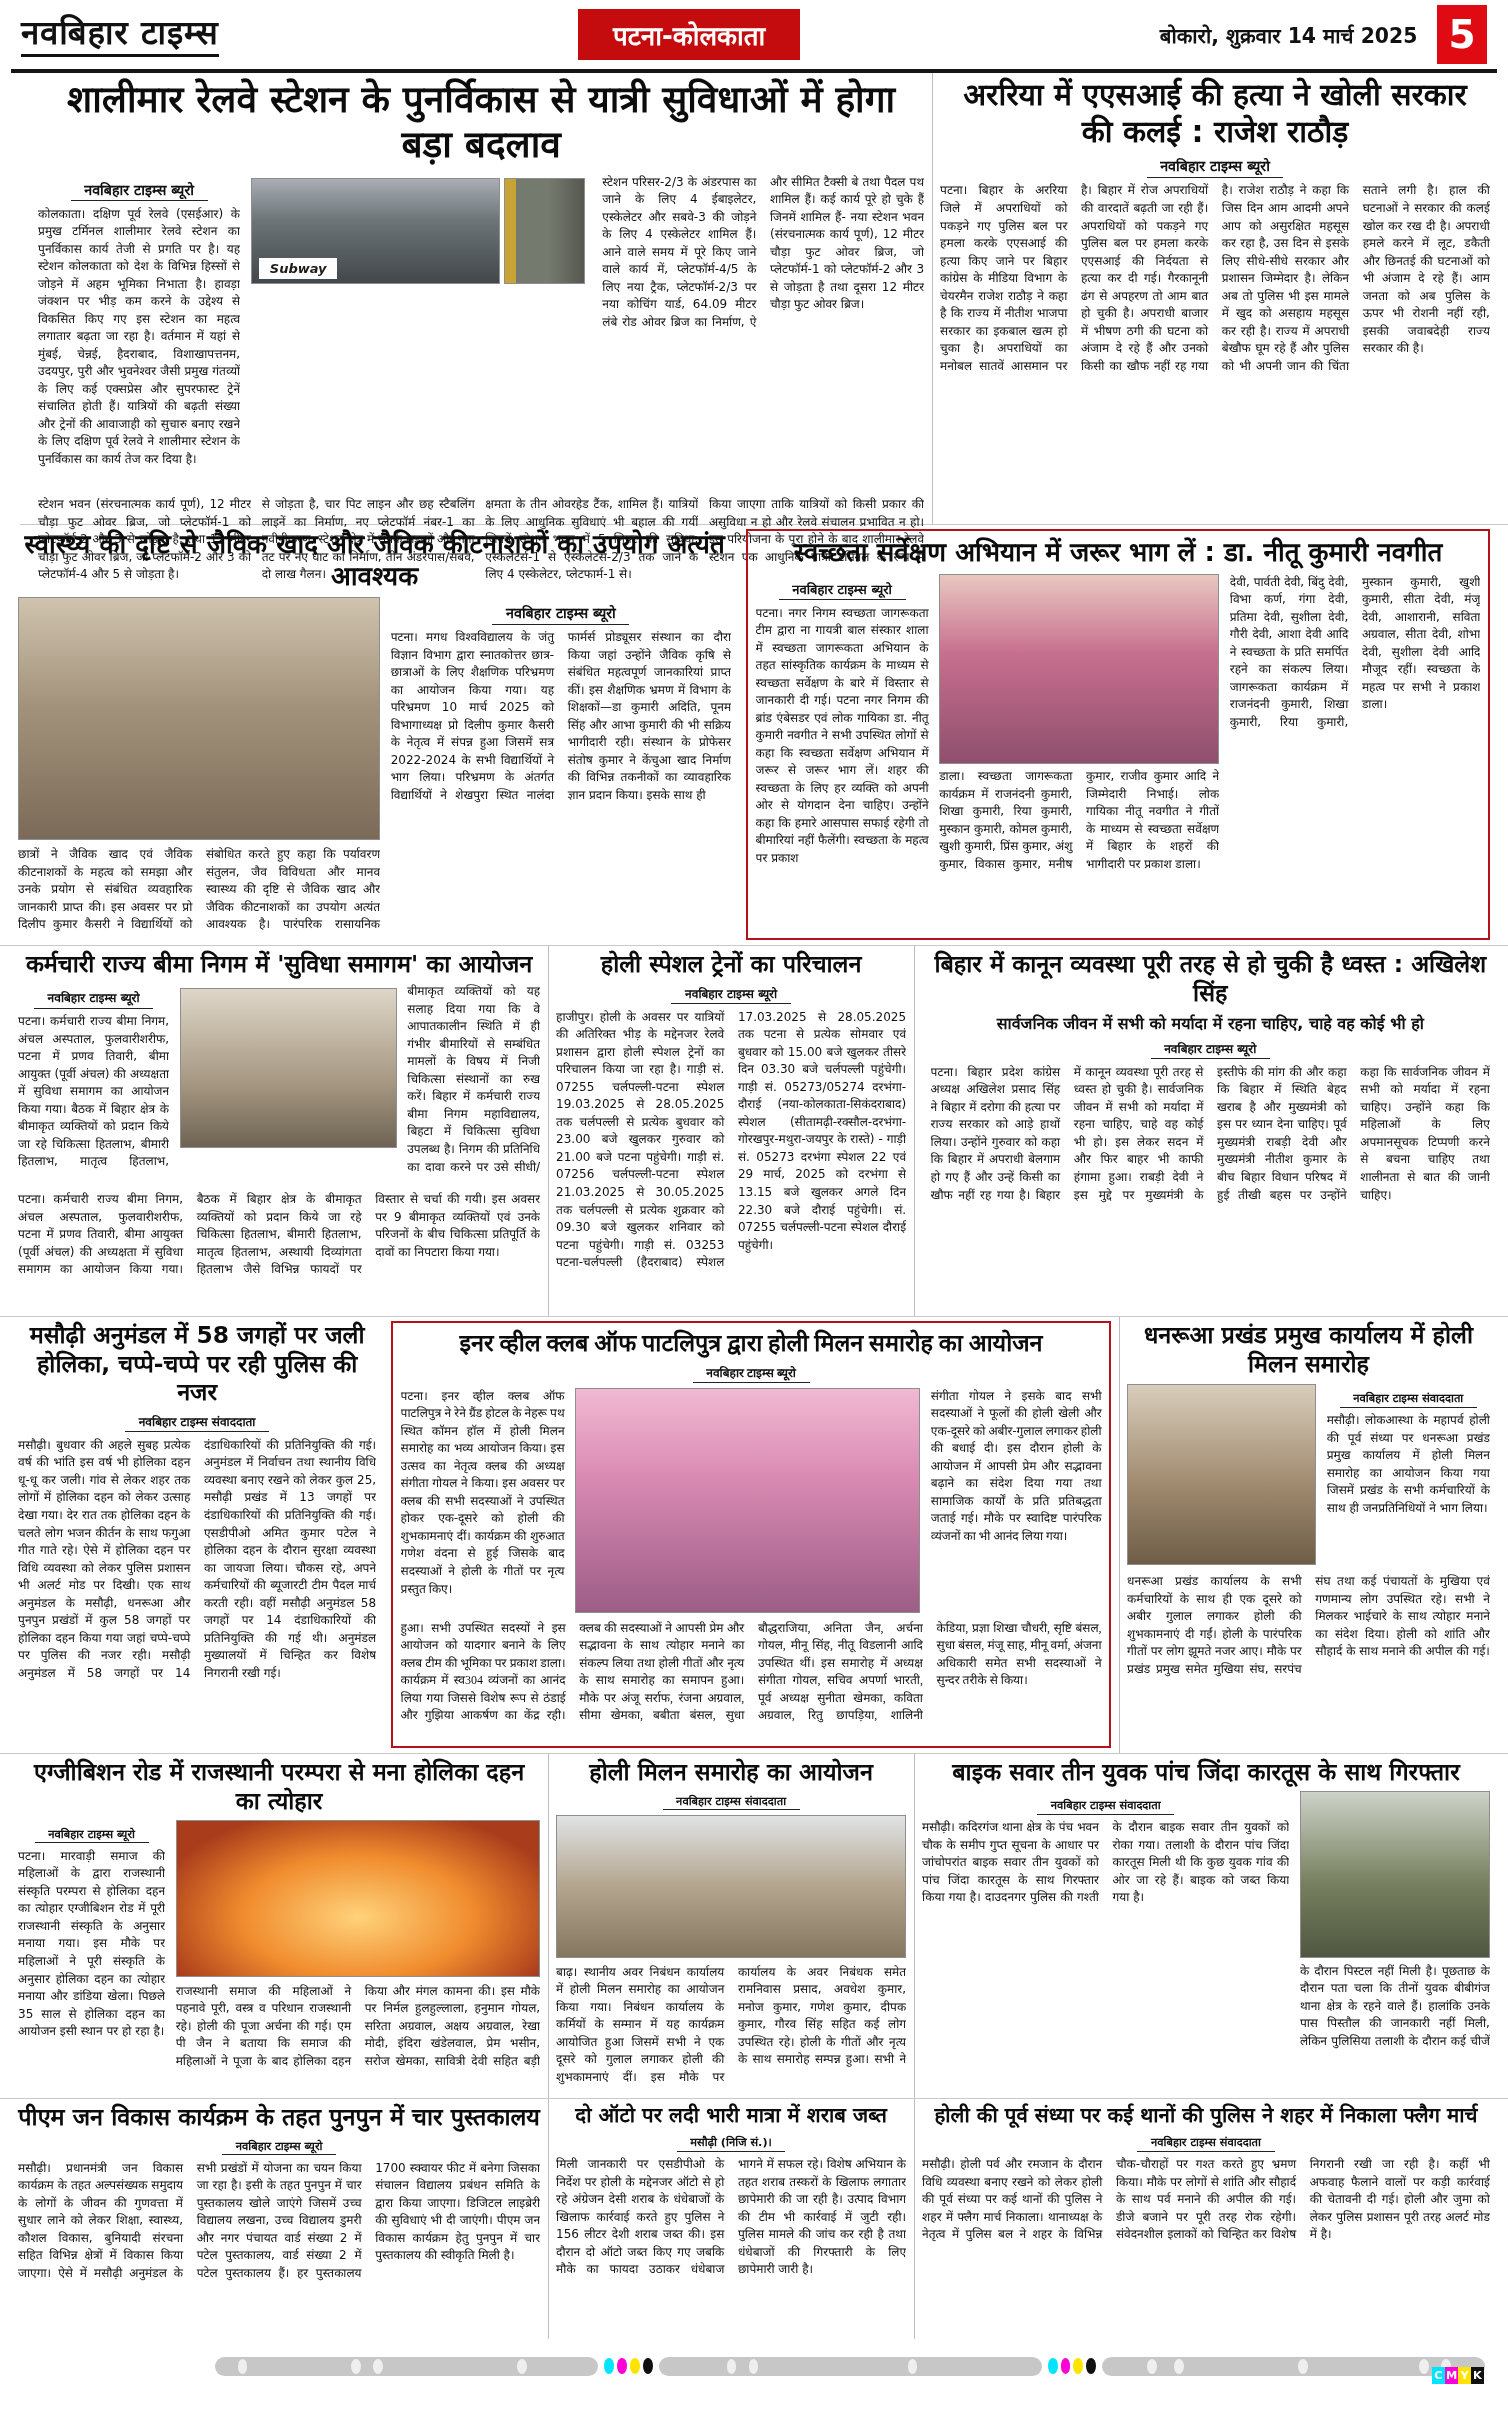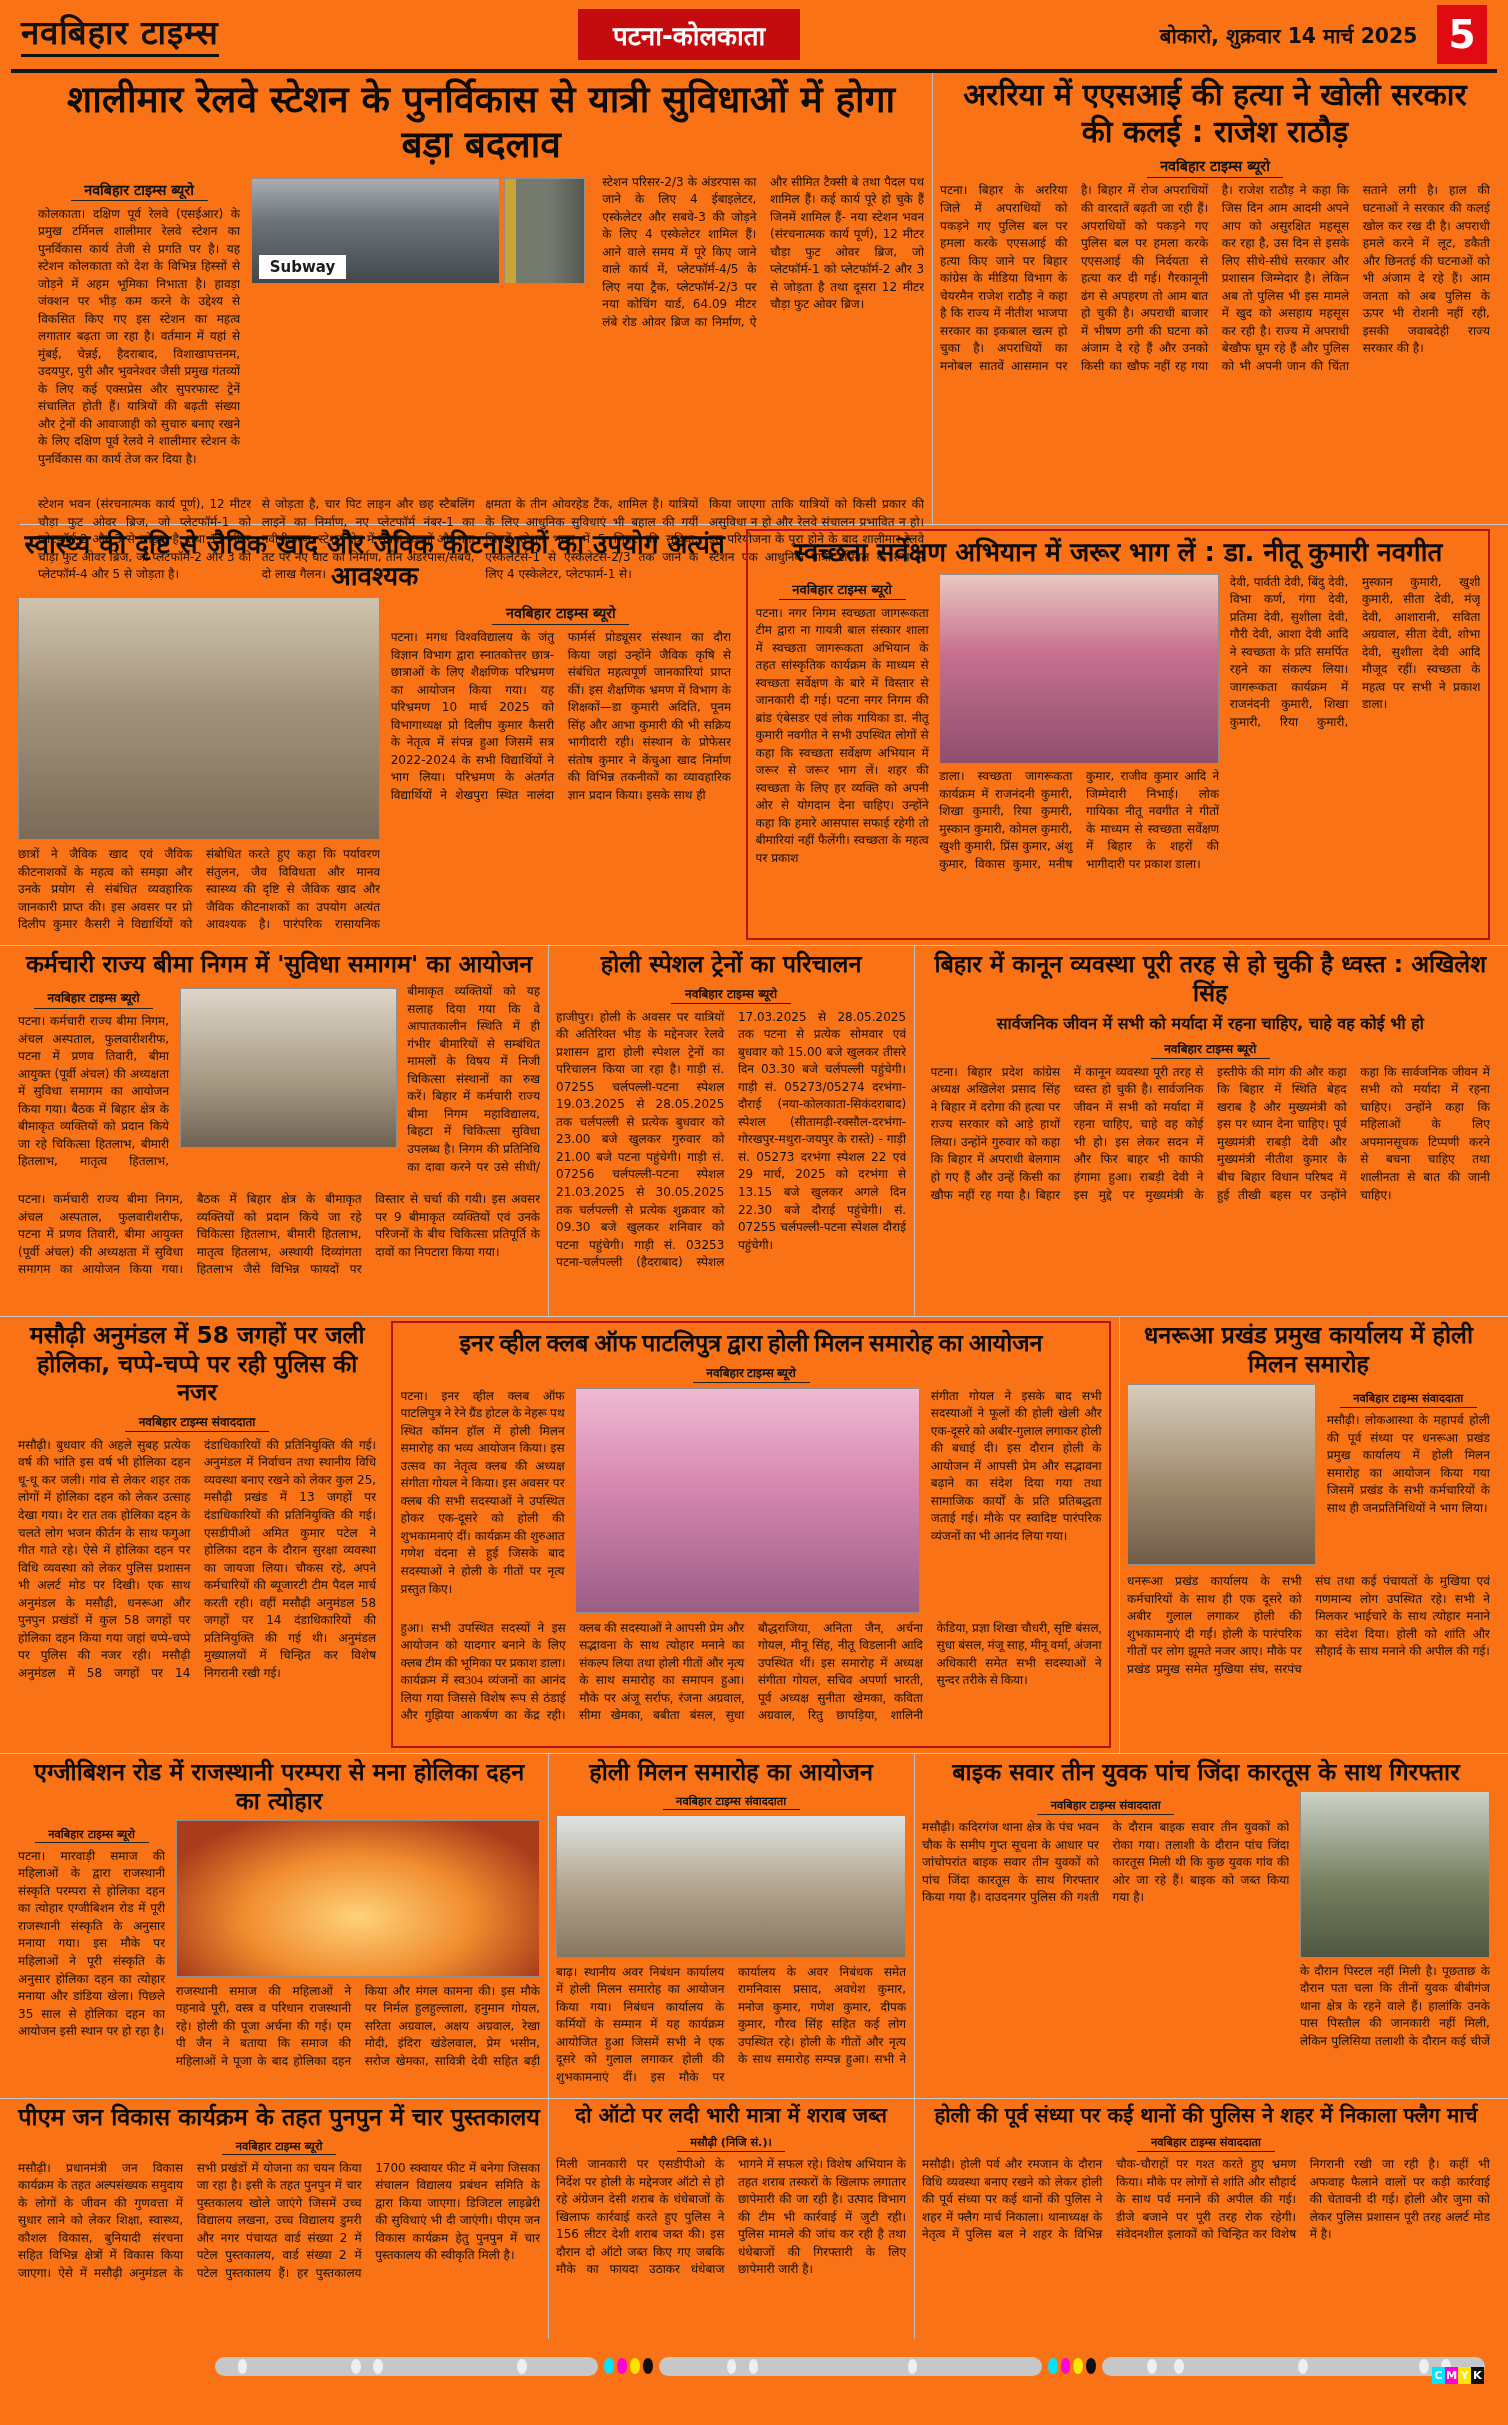--- a/index.html
+++ b/index.html
@@ -1,19 +1,19 @@
 <!DOCTYPE html>
 <html style="font-size:12px"><head>
 <meta charset="utf-8">
 <style>
   * { margin:0; padding:0; box-sizing:border-box; }
   html,body { background:#e8e8e8; }
   .page {
     position:relative; width:1508px; height:2426px; margin:0 auto;
-    background:#f97316; color:#111;
+    background:#ffffff; color:#111;
     font-family:"DejaVu Sans", sans-serif;
     overflow:hidden;
   }
   
   .masthead { display:flex; align-items:center; height:69px; padding:0 21px; }
   .mast-title { font-size:33px; font-weight:700; letter-spacing:0.8px; border-bottom:3px solid #111; line-height:1.25; }
   .mast-center { flex:1; display:flex; justify-content:center; }
   .mast-edition { background:#c40b0e; color:#fff; font-size:26px; font-weight:700; padding:7.5px 35px; }
   .mast-date { font-size:20.4px; font-weight:700; margin:0 19.6px 0 0; }
   .mast-page { background:#e00b12; color:#fff; font-size:39px; font-weight:700; width:50px; height:59px;
@@ -80,21 +80,21 @@
     <div class="blk" style="width:901px;">
       <div class="hl hl-xl">शालीमार रेलवे स्टेशन के पुनर्विकास से यात्री सुविधाओं में होगा बड़ा बदलाव</div>
       <div class="row" style="margin-top:6px;">
         <div style="width:202px;">
           <div class="byline">नवबिहार टाइम्स ब्यूरो</div>
           <div class="bodytxt c1" style="height:271px;">कोलकाता। दक्षिण पूर्व रेलवे (एसईआर) के प्रमुख टर्मिनल शालीमार रेलवे स्टेशन का पुनर्विकास कार्य तेजी से प्रगति पर है। यह स्टेशन कोलकाता को देश के विभिन्न हिस्सों से जोड़ने में अहम भूमिका निभाता है। हावड़ा जंक्शन पर भीड़ कम करने के उद्देश्य से विकसित किए गए इस स्टेशन का महत्व लगातार बढ़ता जा रहा है। वर्तमान में यहां से मुंबई, चेन्नई, हैदराबाद, विशाखापत्तनम, उदयपुर, पुरी और भुवनेश्वर जैसी प्रमुख गंतव्यों के लिए कई एक्सप्रेस और सुपरफास्ट ट्रेनें संचालित होती हैं। यात्रियों की बढ़ती संख्या और ट्रेनों की आवाजाही को सुचारु बनाए रखने के लिए दक्षिण पूर्व रेलवे ने शालीमार स्टेशन के पुनर्विकास का कार्य तेज कर दिया है।</div>
         </div>
         <div style="width:341px;">
           <div class="row" style="gap:4.5px;margin-top:4.5px;">
             <div class="photo ph-subway" style="width:249px;height:106px;">
-              <div class="photo-chip" style="font-size:15px;bottom:4.5px;">Subway</div>
+              <div class="photo-chip" style="font-size:13px;bottom:4.5px;font-style:italic;">Subway</div>
             </div>
             <div class="photo ph-stairs" style="width:81px;height:106px;"></div>
           </div>
         </div>
         <div style="flex:1;">
           <div class="bodytxt c2" style="height:315px;">स्टेशन परिसर-2/3 के अंडरपास का जाने के लिए 4 ईबाइलेटर, एस्केलेटर और सबवे-3 की जोड़ने के लिए 4 एस्केलेटर शामिल हैं। आने वाले समय में पूरे किए जाने वाले कार्य में, प्लेटफॉर्म-4/5 के लिए नया ट्रैक, प्लेटफॉर्म-2/3 पर नया कोचिंग यार्ड, 64.09 मीटर लंबे रोड ओवर ब्रिज का निर्माण, ऐ और सीमित टैक्सी बे तथा पैदल पथ शामिल हैं। कई कार्य पूरे हो चुके हैं जिनमें शामिल हैं- नया स्टेशन भवन (संरचनात्मक कार्य पूर्ण), 12 मीटर चौड़ा फुट ओवर ब्रिज, जो प्लेटफॉर्म-1 को प्लेटफॉर्म-2 और 3 से जोड़ता है तथा दूसरा 12 मीटर चौड़ा फुट ओवर ब्रिज।</div>
         </div>
       </div>
       <div class="row" style="margin-top:7.5px;">
         <div class="bodytxt c1" style="width:213px;height:89px;">स्टेशन भवन (संरचनात्मक कार्य पूर्ण), 12 मीटर चौड़ा फुट ओवर ब्रिज, जो प्लेटफॉर्म-1 को प्लेटफॉर्म-2 और 3 से जोड़ता है, तथा 12 मीटर चौड़ा फुट ओवर ब्रिज, जो प्लेटफॉर्म-2 और 3 को प्लेटफॉर्म-4 और 5 से जोड़ता है।</div>

